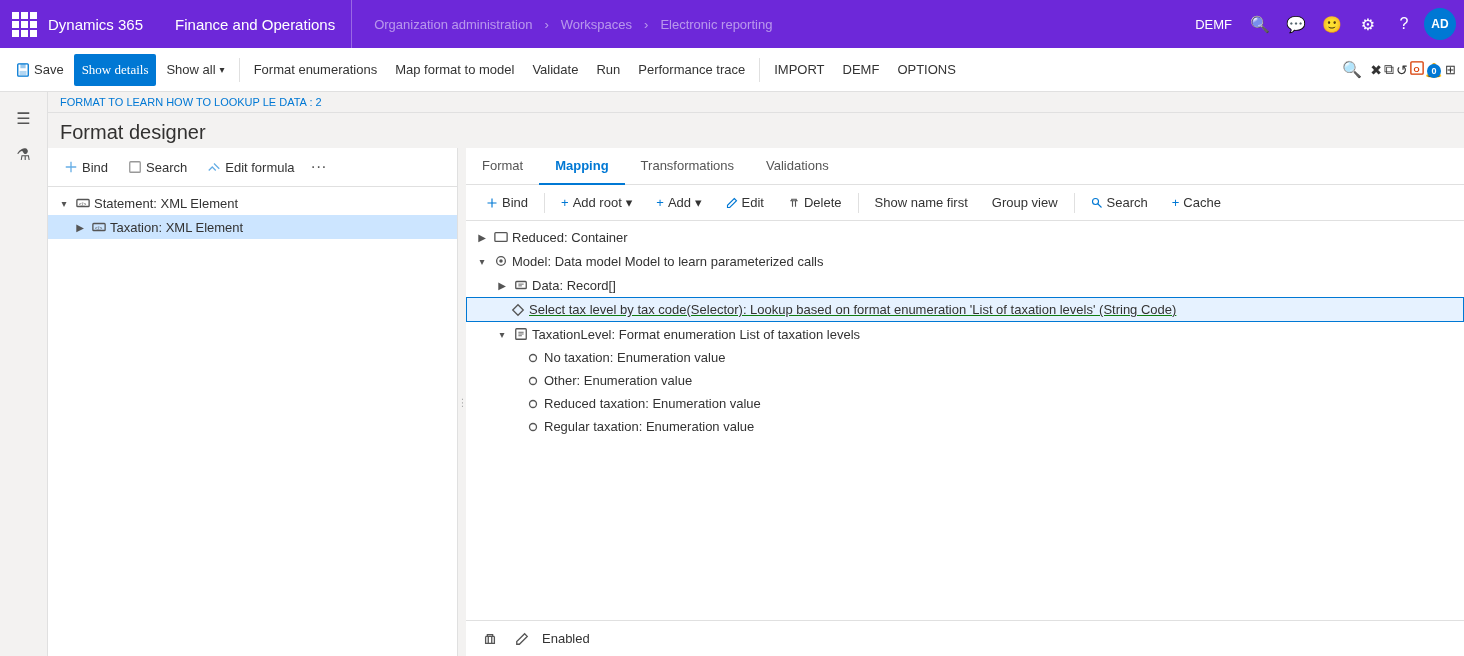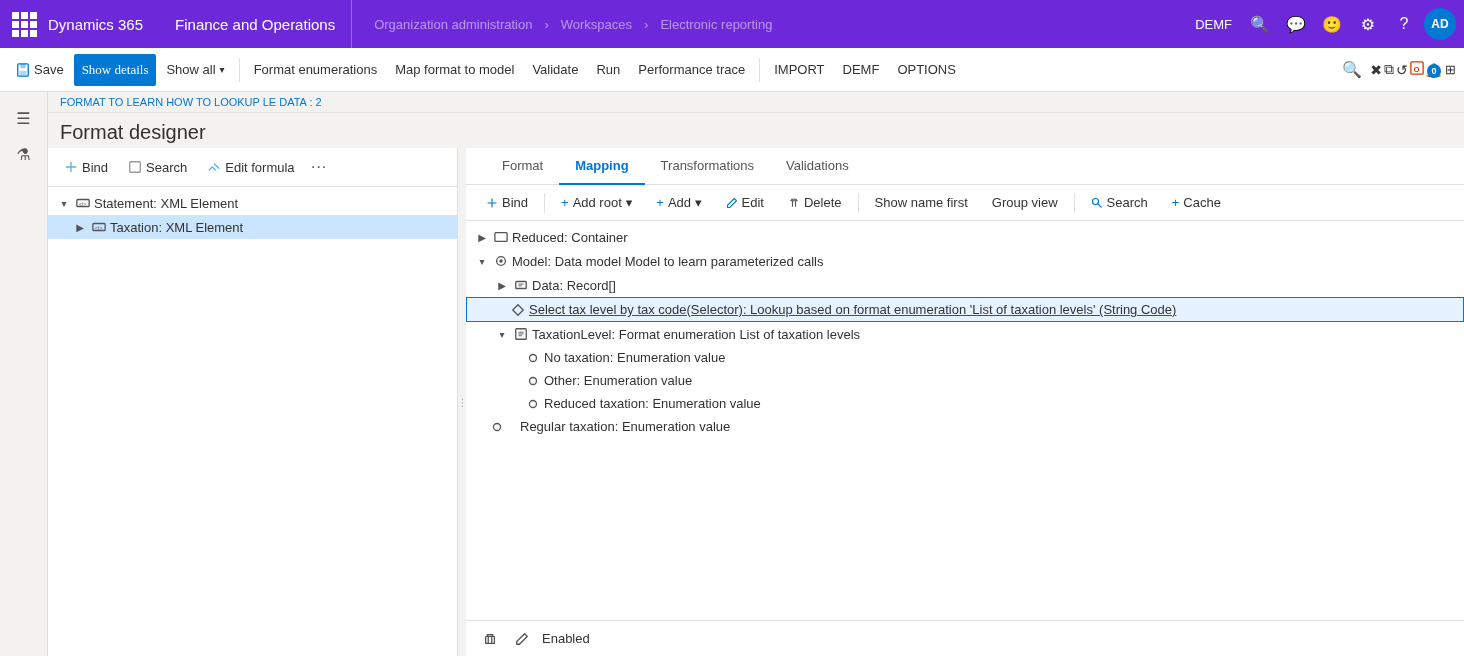--- a/index.html
+++ b/index.html
@@ -165,21 +165,21 @@
     
     .right-panel {
       flex: 1;
       display: flex; flex-direction: column;
       background: white; overflow: hidden;
     }
 
     
     .tabs-bar {
       display: flex; align-items: center;
-      padding: 0 20px;
+      padding: 0 0;
       border-bottom: 1px solid #e0e0e0;
       background: white;
     }
     .tab {
       padding: 10px 16px;
       cursor: pointer;
       font-size: 13px; color: #555;
       border-bottom: 2px solid transparent;
       margin-bottom: -1px;
     }
@@ -544,21 +544,21 @@
             <span>Other: Enumeration value</span>
           </div>
 
           <div class="model-item" style="padding-left: 60px;">
             <svg width="14" height="14" viewBox="0 0 16 16" style="margin-right:4px">
                 <circle cx="8" cy="8" r="4" fill="none" stroke="#555" stroke-width="1.5"></circle>
               </svg>
             <span>Reduced taxation: Enumeration value</span>
           </div>
 
-          <div class="model-item" style="padding-left: 24px; gap: 12px;">
+          <div class="model-item" style="padding-left: 60px;">
             <svg width="14" height="14" viewBox="0 0 16 16" style="margin-right:4px">
                 <circle cx="8" cy="8" r="4" fill="none" stroke="#555" stroke-width="1.5"></circle>
               </svg>
             <span>Regular taxation: Enumeration value</span>
           </div>
         </div>
 
         <div class="bottom-bar">
           <button class="bottom-bar-btn">
             <svg width="14" height="14" viewBox="0 0 16 16">

